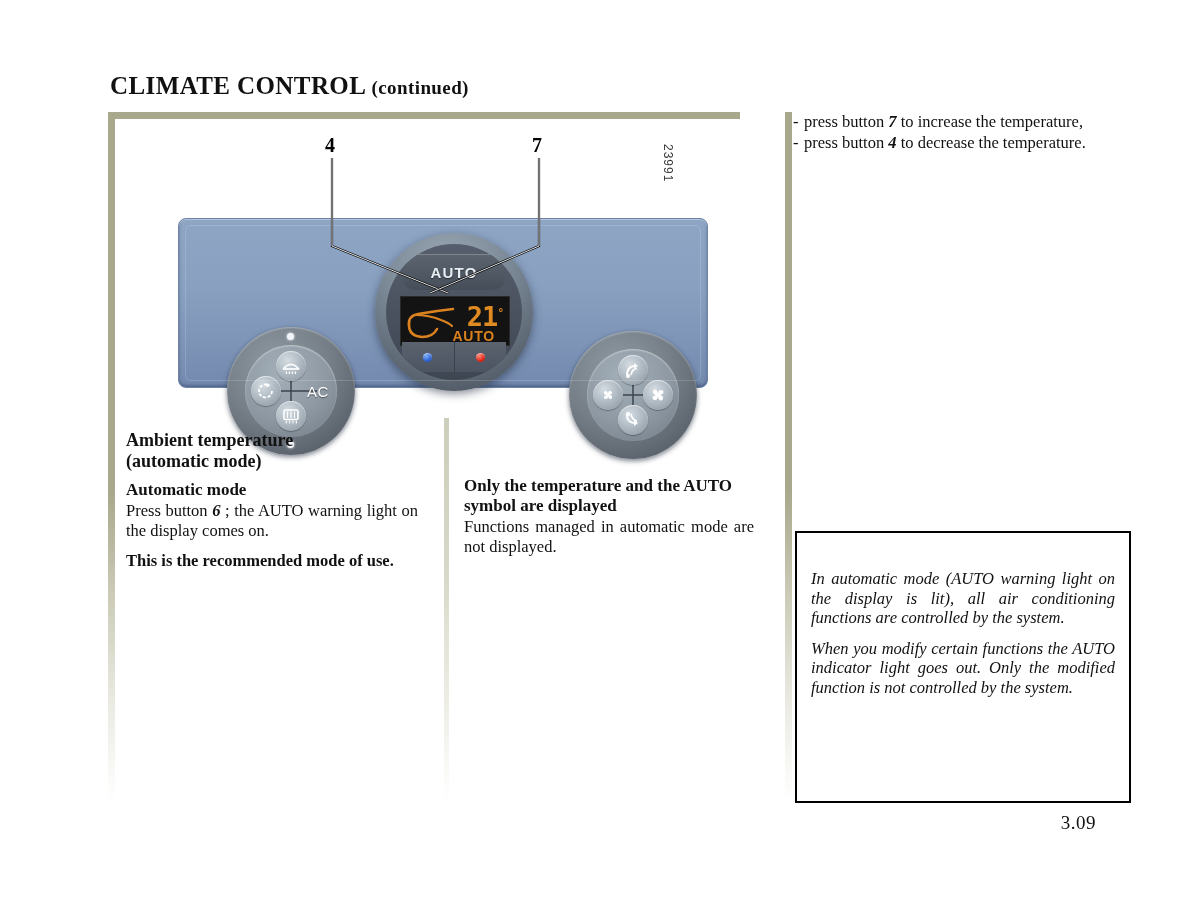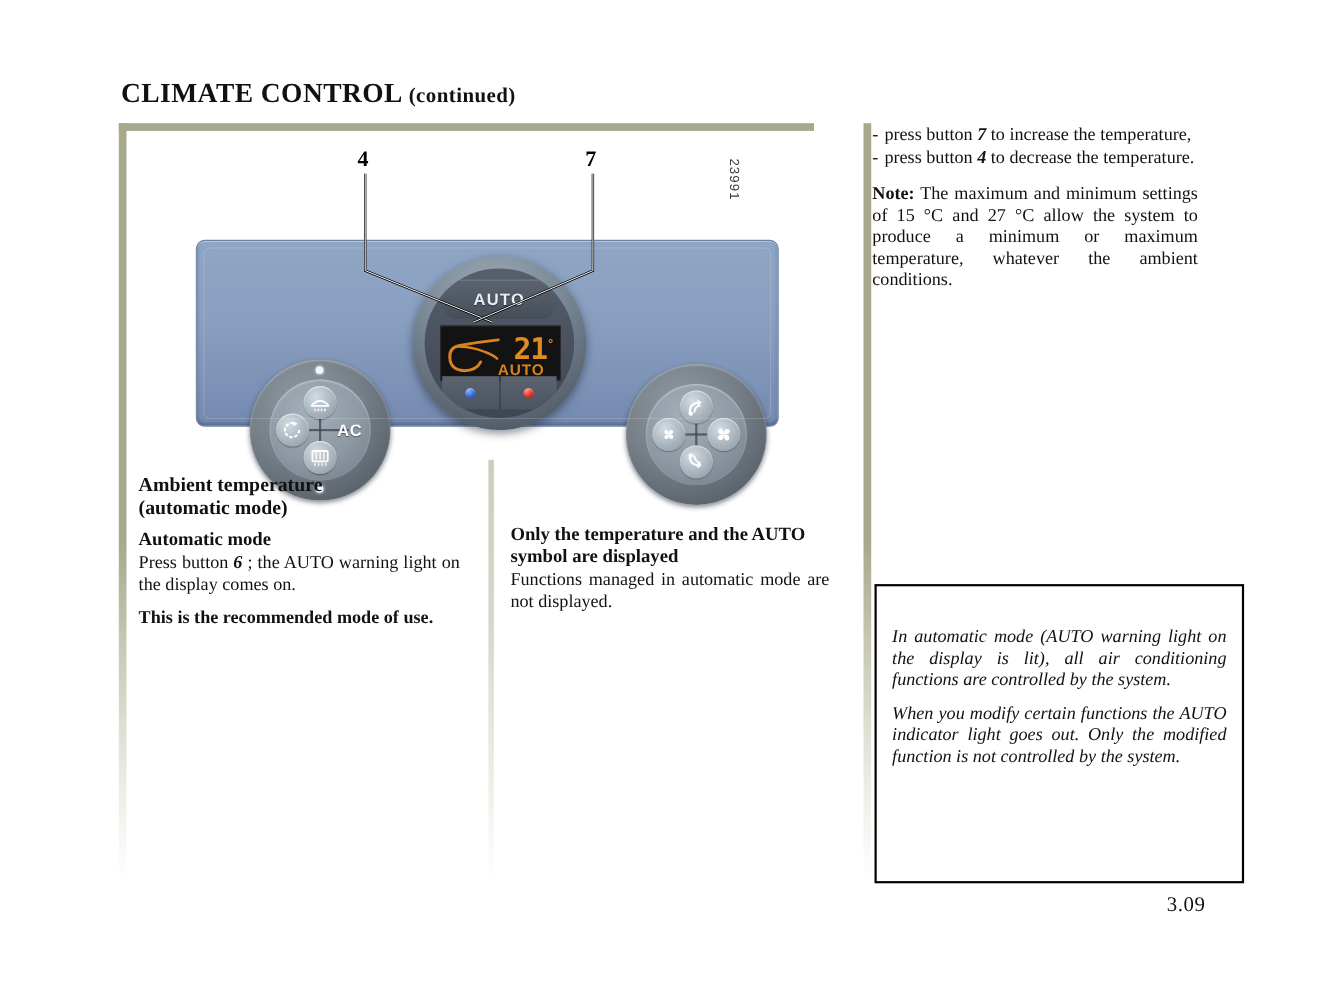--- a/index.html
+++ b/index.html
@@ -159,21 +159,21 @@
     box-shadow: inset 0 1px 1px rgba(255,255,255,.6), 0 1px 1px rgba(0,0,0,.3);
   }
   .pad-top    { left: 31px; top: 6px; }
   .pad-bottom { left: 31px; top: 56px; }
   .pad-left   { left: 6px;  top: 31px; }
   .pad-right  { left: 56px; top: 31px; }
   .pad-btn svg { display: block; }
   .ac-text {
     font-family: "Liberation Sans", sans-serif;
     font-size: 15px;
-    font-weight: bold;
+    font-weight: normal;
     color: #ffffff;
     text-shadow: 0 1px 1px rgba(0,0,0,.45);
     letter-spacing: .5px;
     text-align: center;
   }
   .pad-right.ac-pad {
     background: none;
     box-shadow: none;
     width: 34px;
   }
@@ -510,21 +510,20 @@
 <div class="col" id="col-mid">
   <h3 class="sub" style="margin-top:0">Only the temperature and the AUTO symbol are displayed</h3>
   <p class="last">Functions managed in automatic mode are not displayed.</p>
 </div>
 
 <div class="col" id="col-right">
   <ul>
     <li><span>press button </span><span class="i">7</span><span> to increase the temperature,</span></li>
     <li><span>press button </span><span class="i">4</span><span> to decrease the temperature.</span></li>
   </ul>
-  <p class="last"><span class="b">Note:</span><span> The maximum and minimum settings of 15 °C and 27 °C allow the system to produce a minimum or maximum temperature, whatever the ambient conditions.</span></p>
 </div>
 
 <div id="note-box">
   <div class="inner">
     <p>In automatic mode (AUTO warning light on the display is lit), all air conditioning functions are controlled by the system.</p>
     <p class="last">When you modify certain functions the AUTO indicator light goes out. Only the modified function is not controlled by the system.</p>
   </div>
 </div>
 
 <div id="page-number">3.09</div>

